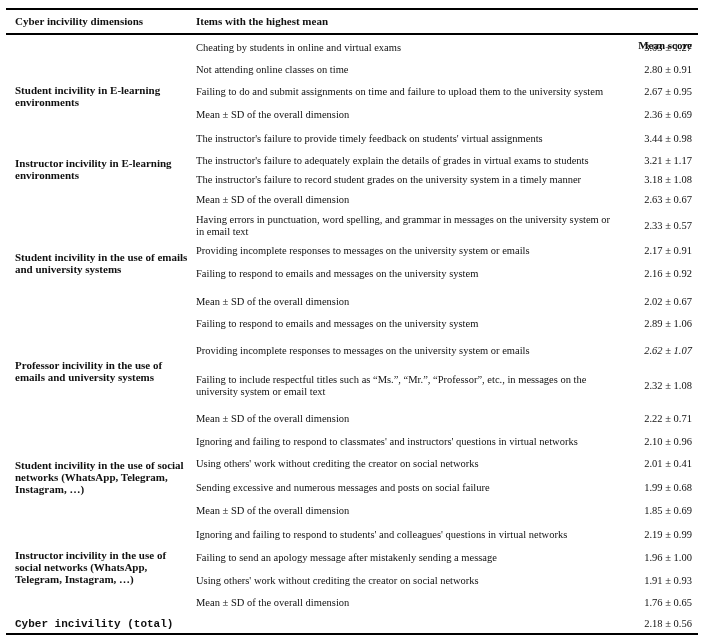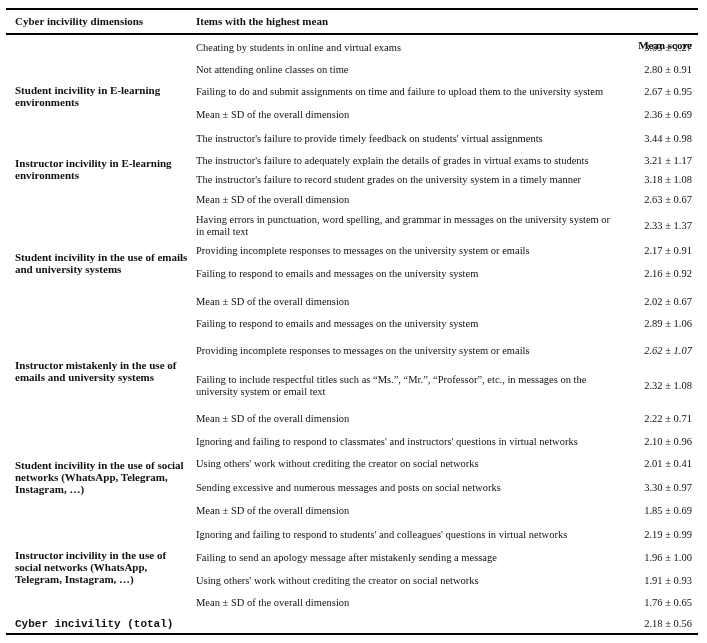--- a/index.html
+++ b/index.html
@@ -48,49 +48,49 @@
     <span class="t score" style="top:155px;">3.21 ± 1.17</span>
     <span class="t item" style="top:174px;">The instructor's failure to record student grades on the university system in a timely manner</span>
     <span class="t score" style="top:174px;text-align:right;">3.18 ± 1.08</span>
     <span class="t item" style="top:194px;">Mean ± SD of the overall dimension</span>
     <span class="t score" style="top:194px;">2.63 ± 0.67</span>
   </div>
 
   <div>
     <div class="dim" style="top:251px;">Student incivility in the use of emails and university systems</div>
     <span class="t item wrap" style="top:214px;">Having errors in punctuation, word spelling, and grammar in messages on the university system or in email text</span>
-    <span class="t score" style="top:220px;">2.33 ± 1.37</span>
+    <span class="t score" style="top:220px;">2.33 ± 0.57</span>
     <span class="t item" style="top:245px;">Providing incomplete responses to messages on the university system or emails</span>
     <span class="t score" style="top:245px;">2.17 ± 0.91</span>
     <span class="t item" style="top:268px;">Failing to respond to emails and messages on the university system</span>
     <span class="t score" style="top:268px;">2.16 ± 0.92</span>
     <span class="t item" style="top:296px;">Mean ± SD of the overall dimension</span>
     <span class="t score" style="top:296px;">2.02 ± 0.67</span>
   </div>
 
   <div>
-    <div class="dim" style="top:359px;">Instructor mistakenly in the use of emails and university systems</div>
+    <div class="dim" style="top:359px;">Professor incivility in the use of emails and university systems</div>
     <span class="t item" style="top:318px;">Failing to respond to emails and messages on the university system</span>
     <span class="t score" style="top:318px;">2.89 ± 1.06</span>
     <span class="t item" style="top:345px;">Providing incomplete responses to messages on the university system or emails</span>
     <span class="t score" style="top:345px;font-style:italic;">2.62 ± 1.07</span>
     <span class="t item wrap" style="top:374px;">Failing to include respectful titles such as “Ms.”, “Mr.”, “Professor”, etc., in messages on the university system or email text</span>
     <span class="t score" style="top:380px;">2.32 ± 1.08</span>
     <span class="t item" style="top:413px;">Mean ± SD of the overall dimension</span>
     <span class="t score" style="top:413px;">2.22 ± 0.71</span>
   </div>
 
   <div>
     <div class="dim" style="top:459px;">Student incivility in the use of social networks (WhatsApp, Telegram, Instagram, …)</div>
     <span class="t item" style="top:436px;">Ignoring and failing to respond to classmates' and instructors' questions in virtual networks</span>
     <span class="t score" style="top:436px;">2.10 ± 0.96</span>
     <span class="t item" style="top:458px;">Using others' work without crediting the creator on social networks</span>
     <span class="t score" style="top:458px;">2.01 ± 0.41</span>
-    <span class="t item" style="top:482px;">Sending excessive and numerous messages and posts on social networks</span>
-    <span class="t score" style="top:482px;">3.30 ± 0.97</span>
+    <span class="t item" style="top:482px;">Sending excessive and numerous messages and posts on social failure</span>
+    <span class="t score" style="top:482px;">1.99 ± 0.68</span>
     <span class="t item" style="top:505px;">Mean ± SD of the overall dimension</span>
     <span class="t score" style="top:505px;">1.85 ± 0.69</span>
   </div>
 
   <div>
     <div class="dim" style="top:549px;">Instructor incivility in the use of social networks (WhatsApp, Telegram, Instagram, …)</div>
     <span class="t item" style="top:529px;">Ignoring and failing to respond to students' and colleagues' questions in virtual networks</span>
     <span class="t score" style="top:529px;">2.19 ± 0.99</span>
     <span class="t item" style="top:552px;">Failing to send an apology message after mistakenly sending a message</span>
     <span class="t score" style="top:552px;">1.96 ± 1.00</span>

